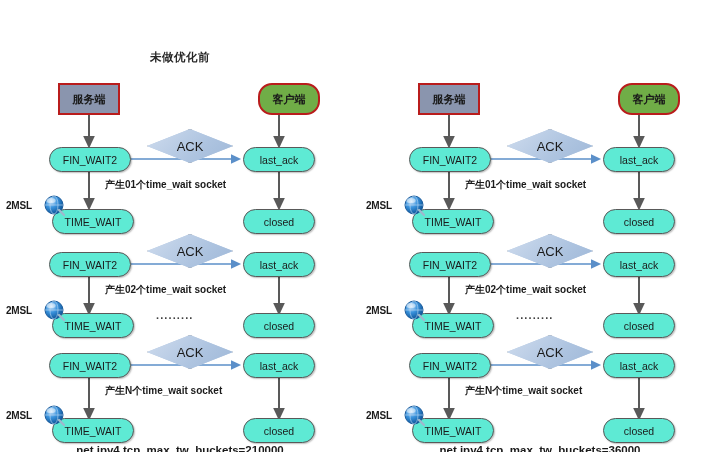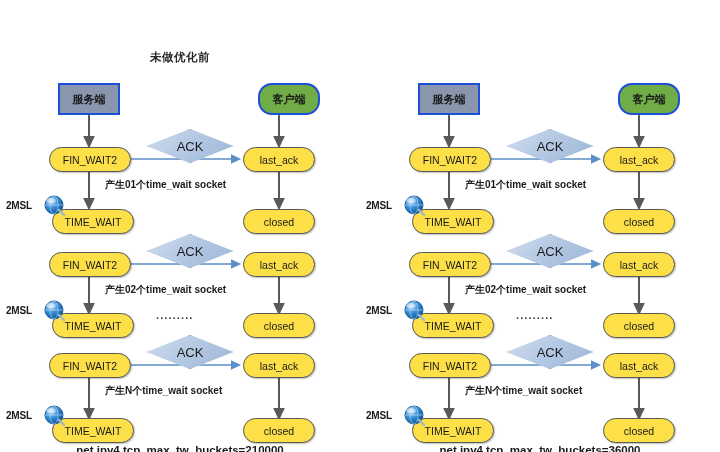--- a/index.html
+++ b/index.html
@@ -20,35 +20,35 @@
     position:absolute;top:10px;left:0;width:360px;
     text-align:center;
     font-size:11.5px;font-weight:bold;color:#262626;
     letter-spacing:0.5px;
   }
 
   
   .endpoint{
     position:absolute;
     width:62px;height:32px;
-    border:2px solid #1d4ed8;
+    border:2px solid #b91c1c;
     display:flex;align-items:center;justify-content:center;
     font-size:11px;font-weight:bold;color:#1a1a1a;
     box-sizing:border-box;
   }
   .endpoint.server{background:#8a95ae;left:58px;top:43px;}
   .endpoint.client{background:#70ad47;left:258px;top:43px;border-radius:14px;}
 
   
   .node{
     position:absolute;
     height:25px;
     border:1.6px solid #595959;
     border-radius:13px;
-    background:#fde047;
+    background:#5eead4;
     display:flex;align-items:center;justify-content:center;
     font-size:10.5px;color:#1a1a1a;
     box-sizing:border-box;
     box-shadow:1px 1px 1.5px rgba(0,0,0,0.25);
     white-space:nowrap;
   }
   .node.fin{left:49px;width:82px;}
   .node.tw{left:52px;width:82px;}
   .node.lastack{left:243px;width:72px;}
   .node.closed{left:243px;width:72px;}

